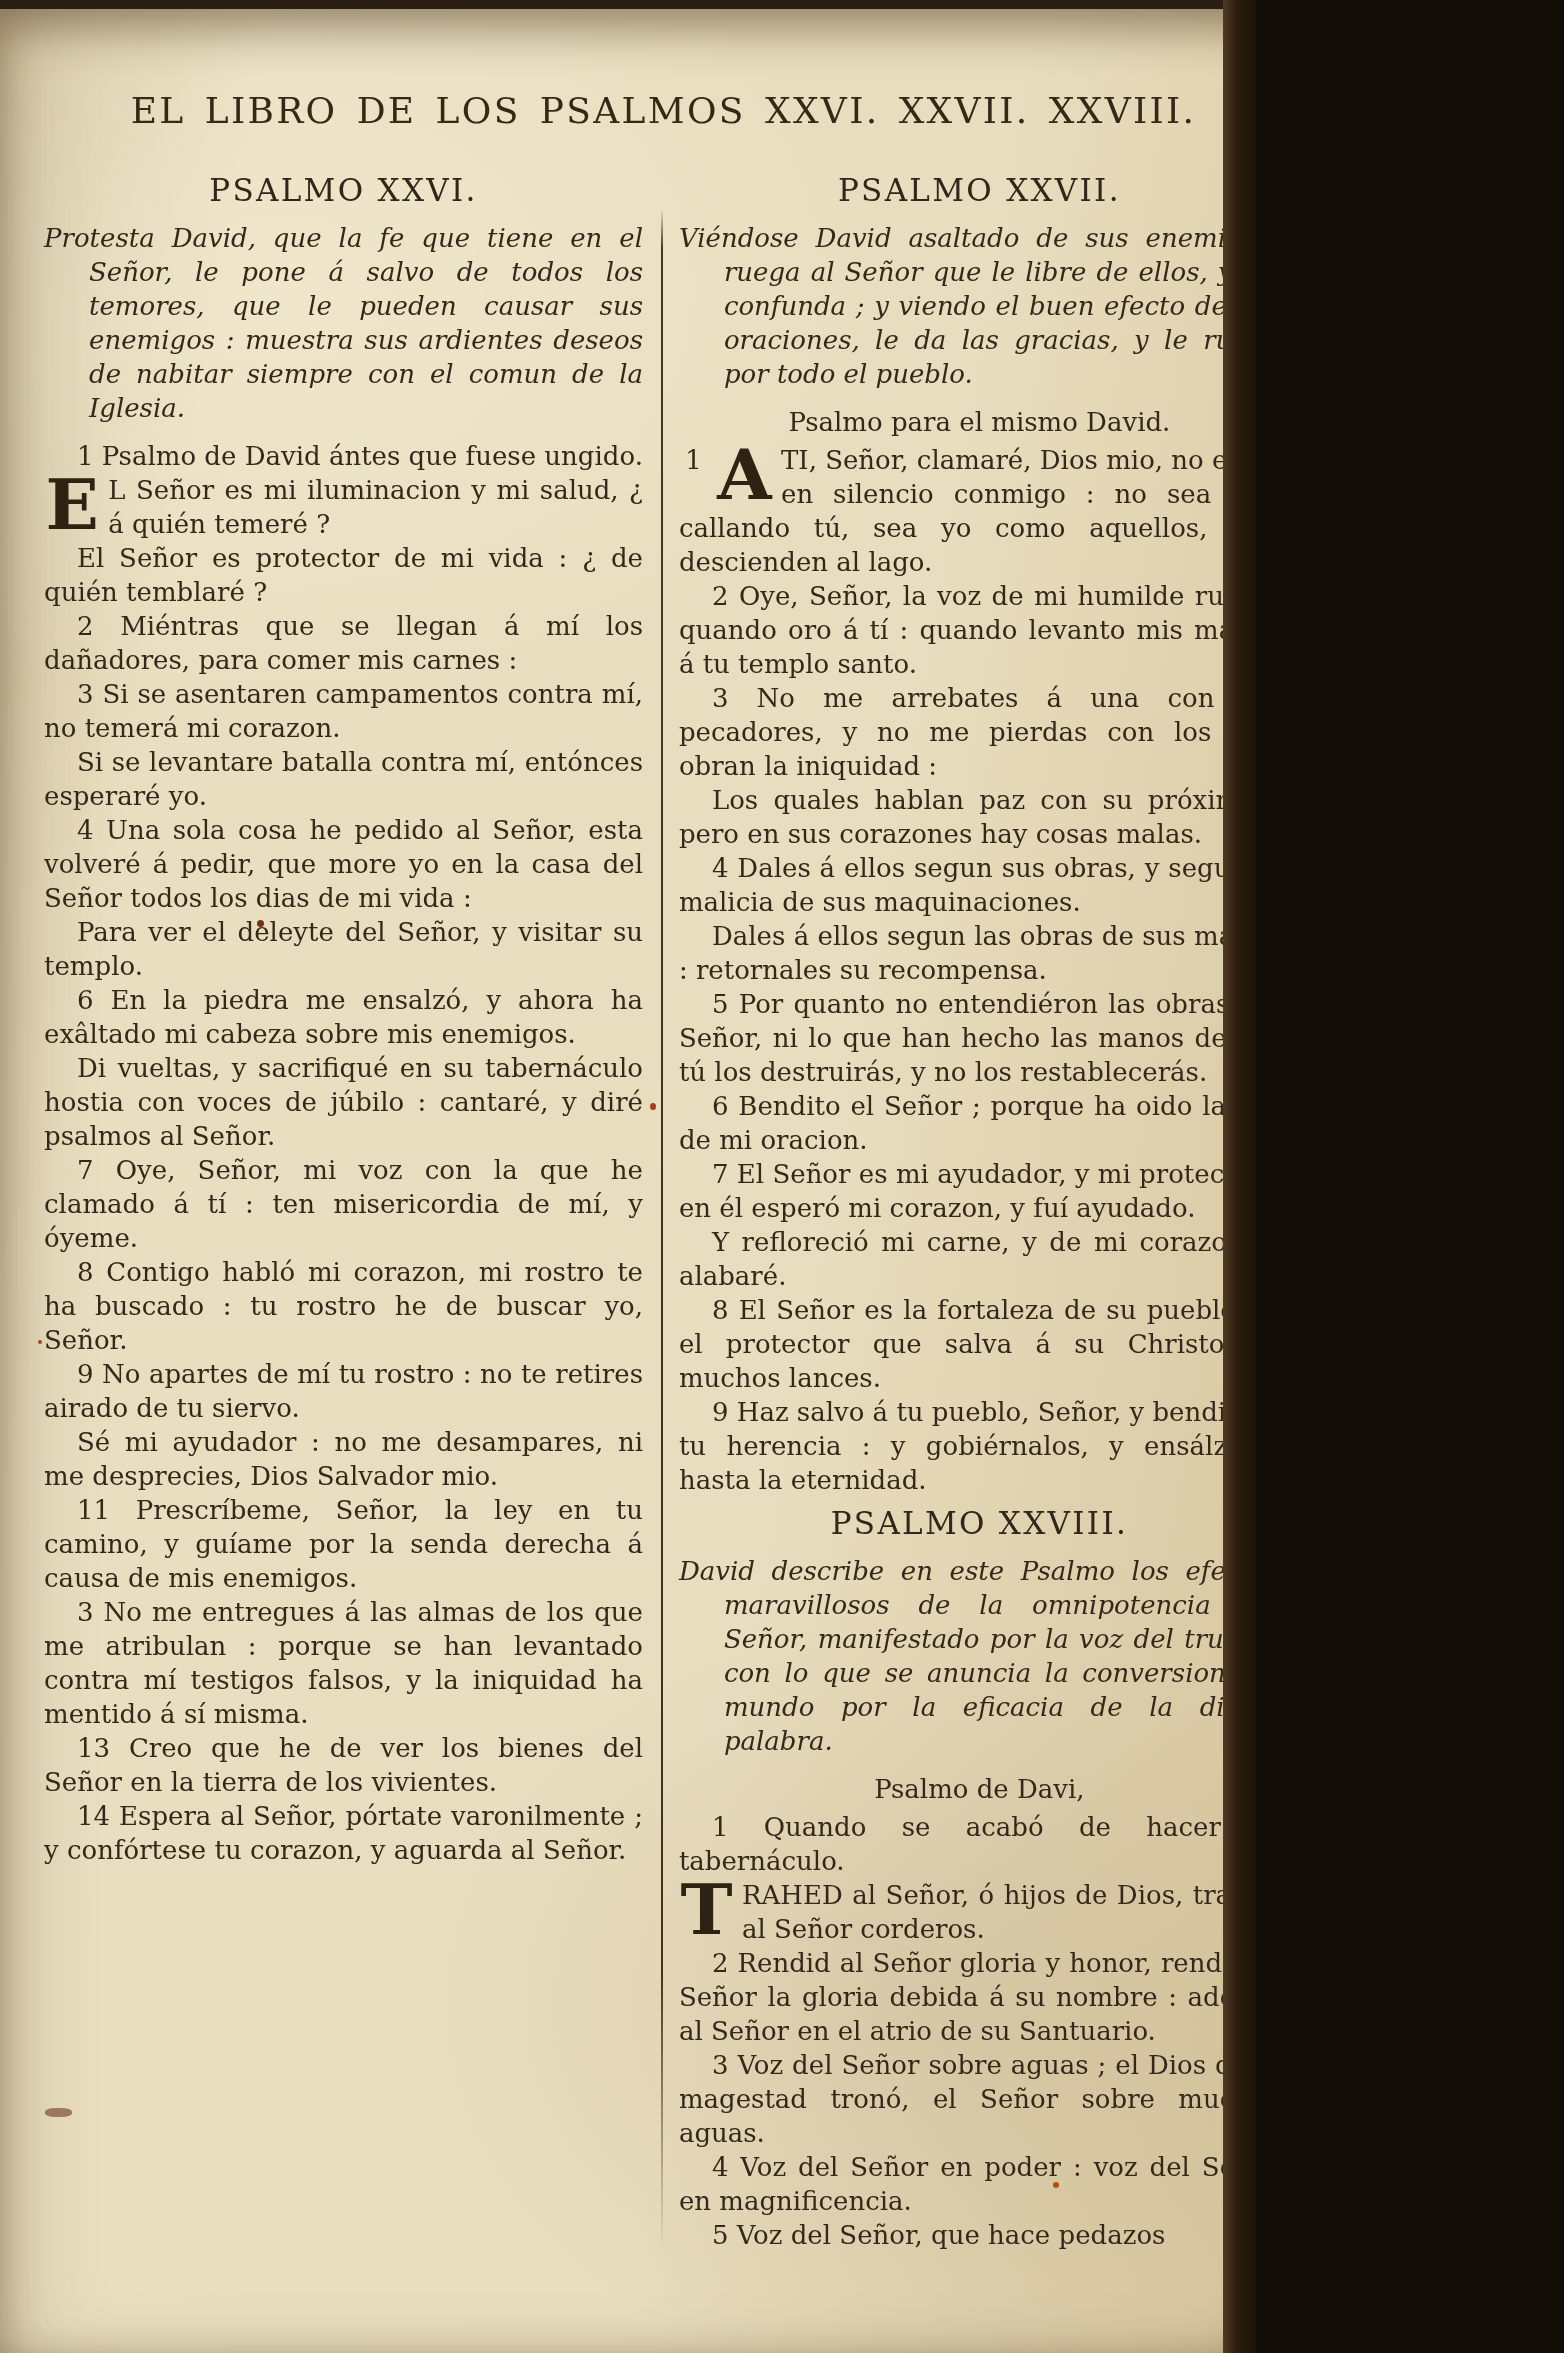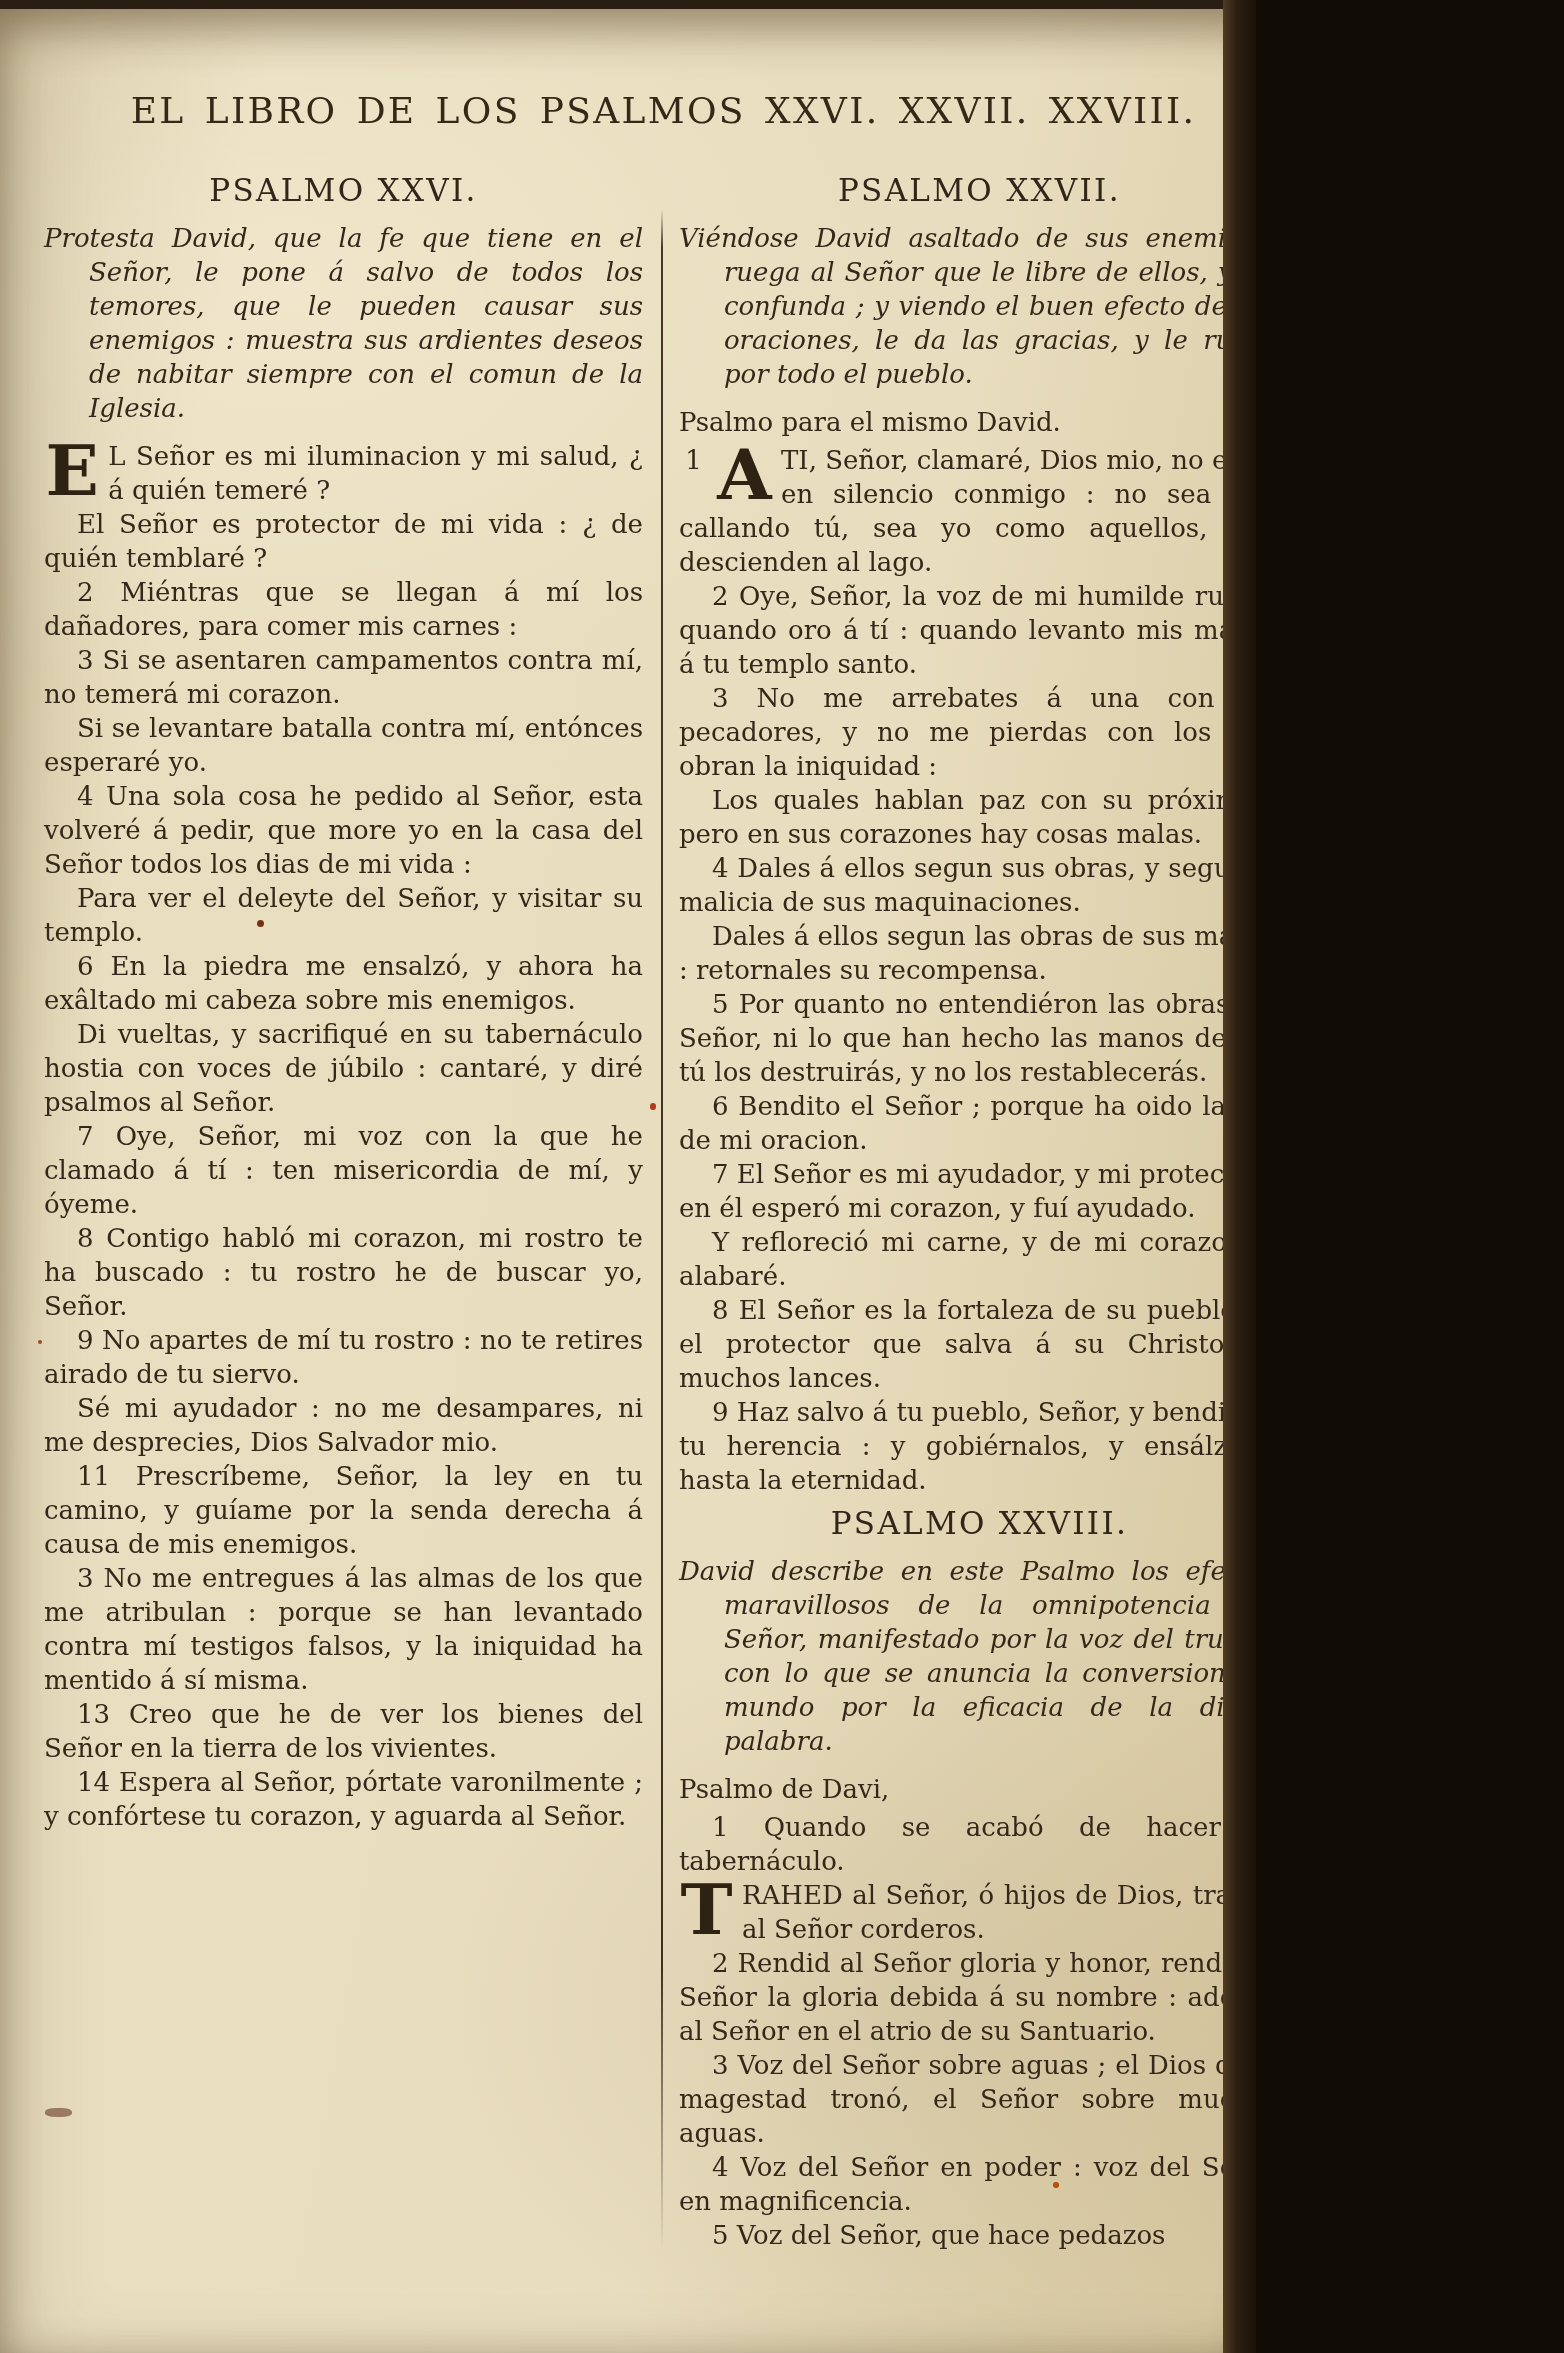--- a/index.html
+++ b/index.html
@@ -18,21 +18,21 @@
   .page-header{text-align:center;font-size:36px;letter-spacing:2.3px;word-spacing:5.5px;
     white-space:nowrap;color:#3225160;color:#352817;}
   .columns{display:flex;margin-top:33px;align-items:stretch;}
   .col-left{width:599px;}
   .col-right{width:601px;}
   .col-divider{width:2.3px;margin:45px 15.6px 0 18px;
     background:linear-gradient(180deg,rgba(71,53,35,0) 0,#47352a 39px,#3f2f22 86%,rgba(71,53,35,0) 100%);}
   .psalm-heading{text-align:center;font-size:31px;letter-spacing:2.3px;margin:7.8px 0 12.5px;color:#32261a;}
   .summary{font-style:italic;text-align:justify;padding-left:45px;text-indent:-45px;
     line-height:34px;margin:0 0 14px;}
-  .subtitle{margin:6.3px 0 4.7px;line-height:34px;}
+  .subtitle{text-align:center;margin:6.3px 0 4.7px;line-height:34px;}
   p.verse{margin:0;text-align:justify;text-indent:33px;line-height:34px;}
   p.has-drop{text-indent:0;}
   .dropcap{float:left;font-size:70px;line-height:55px;height:63px;margin:3.9px 9.4px 0 1.6px;
     font-weight:bold;color:#2e2213;}
   .vnum{float:left;margin:0 14px 0 6.3px;}
   
   .gutter{position:absolute;left:1239px;top:9.4px;width:88px;height:2344px;
     background:linear-gradient(90deg,rgba(61,40,18,0) 0,rgba(61,40,18,.36) 55%,rgba(61,40,18,.12) 80%,rgba(61,40,18,0) 100%);}
   .edge-line{position:absolute;left:1290px;top:258px;width:1.6px;height:900px;
     background:linear-gradient(180deg,rgba(45,30,14,0),rgba(45,30,14,.55) 15%,rgba(45,30,14,.45) 80%,rgba(45,30,14,0));}
@@ -54,20 +54,21 @@
 
 <div class="photo">
   <div class="page">
     <div class="content">
       <div class="page-header">EL LIBRO DE LOS PSALMOS XXVI. XXVII. XXVIII.</div>
       <div class="columns">
         <div class="col-left">
           <div class="psalm-heading">PSALMO XXVI.</div>
           <p class="summary">Protesta David, que la fe que tiene en el Señor, le pone á salvo de todos los temores, que le pueden causar sus enemigos : muestra sus ardientes deseos de nabitar siempre con el comun de la Iglesia.</p>
           <div id="left-paras">
+              <p class="verse">1 Psalmo de David ántes que fuese ungido.</p>
               <p class="verse has-drop"><span class="dropcap">E</span>L Señor es mi iluminacion y mi salud, ¿ á quién temeré ?</p>
               <p class="verse">El Señor es protector de mi vida : ¿ de quién temblaré ?</p>
               <p class="verse">2 Miéntras que se llegan á mí los dañadores, para comer mis carnes :</p>
               <p class="verse">3 Si se asentaren campamentos contra mí, no temerá mi corazon.</p>
               <p class="verse">Si se levantare batalla contra mí, entónces esperaré yo.</p>
               <p class="verse">4 Una sola cosa he pedido al Señor, esta volveré á pedir, que more yo en la casa del Señor todos los dias de mi vida :</p>
               <p class="verse">Para ver el deleyte del Señor, y visitar su templo.</p>
               <p class="verse">6 En la piedra me ensalzó, y ahora ha exâltado mi cabeza sobre mis enemigos.</p>
               <p class="verse">Di vueltas, y sacrifiqué en su tabernáculo hostia con voces de júbilo : cantaré, y diré psalmos al Señor.</p>
               <p class="verse">7 Oye, Señor, mi voz con la que he clamado á tí : ten misericordia de mí, y óyeme.</p>

